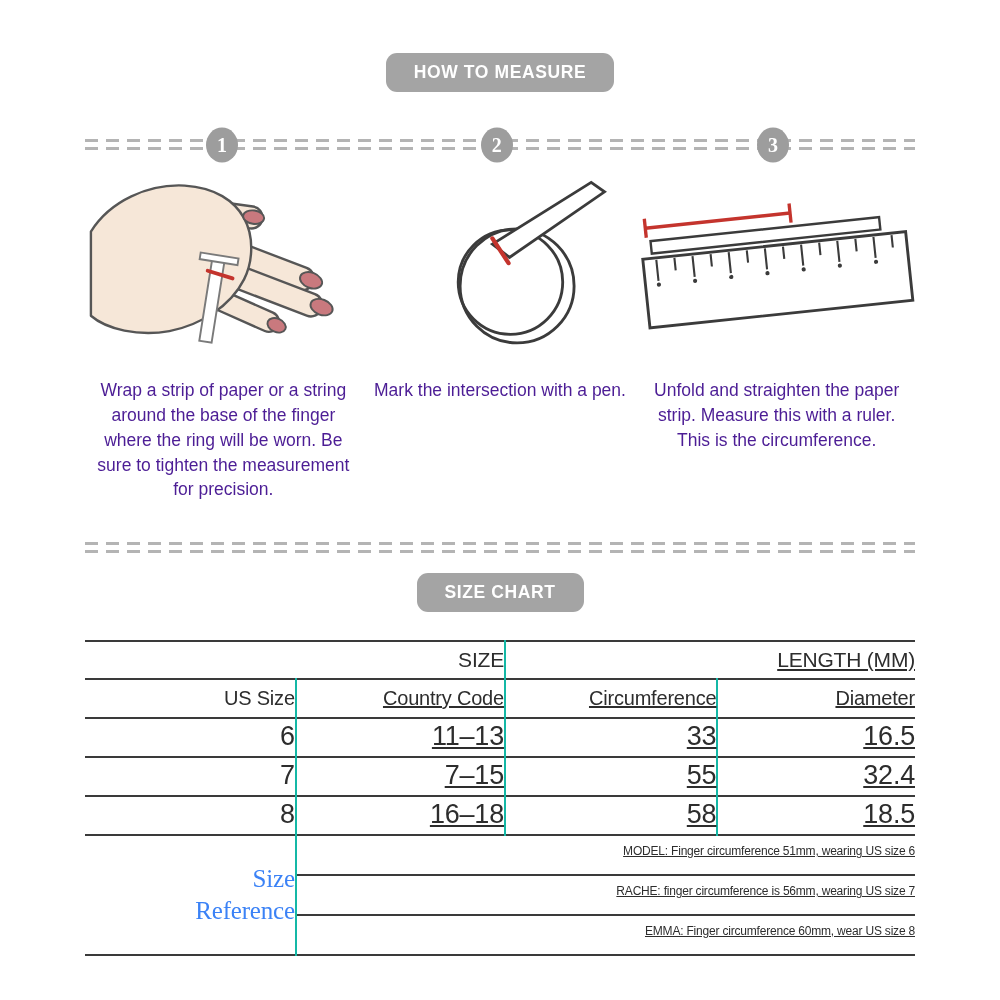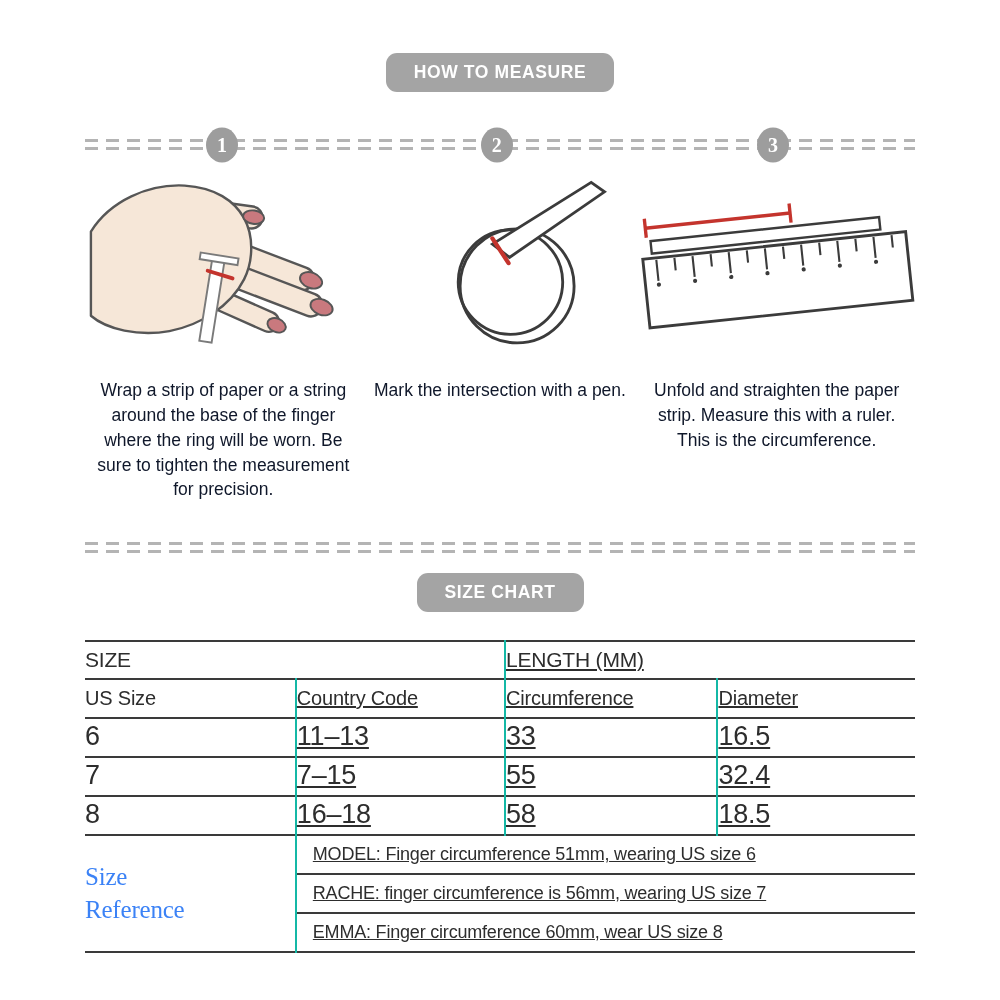--- a/index.html
+++ b/index.html
@@ -26,33 +26,33 @@
              width:32px; height:35px; border-radius:50%; background:#9d9d9d;
              color:#fff; font-weight:bold; font-size:20px; font-family:"Liberation Serif",serif;
              display:flex; align-items:center; justify-content:center; z-index:2; }
   .n1 { left:16.5%; } .n2 { left:49.6%; } .n3 { left:82.9%; }
 
   
   .steps { display:flex; margin-top:16px; }
   .step { width:33.333%; display:flex; flex-direction:column; align-items:center; }
   .illus { height:198px; display:flex; align-items:center; justify-content:center; }
   .caption { margin-top:14px; height:120px; width:258px; text-align:center;
-             font-size:17.5px; line-height:1.42; color:#0f172a; }
+             font-size:17.5px; line-height:1.42; color:#4c1d95; }
 
   
   .size-table { width:100%; border-collapse:collapse; margin-top:28px;
                 color:#2d2d2d; letter-spacing:-.2px; }
   .size-table tr { border-top:2px solid #3a3a3a; }
   .size-table { border-bottom:2px solid #3a3a3a; }
-  .size-table th, .size-table td { font-weight:normal; text-align:left; }
+  .size-table th, .size-table td { font-weight:normal; text-align:right; }
   .vl { border-left:2px solid #14b8a6;text-decoration:underline; }
   .group-h { font-size:21px; padding:6px 0; }
   .col-h  { font-size:20px; padding:7px 0; }
   .data-c { font-size:27px; padding:2px 0 4px; }
-  .note-c { font-size:18px; text-align:left; padding:8px 0 8px 16px; }
+  .note-c { font-size:12px; text-align:left; padding:8px 0 16px 16px; }
   .ref-cell { color:#3b82f6; font-family:"Liberation Serif",serif; font-size:25px;
               line-height:1.3; text-align:center; }
   .ref-cell span { display:inline-block; max-width:120px; }
 </style>
 </head>
 <body>
 
 <div class="content">
 
   <div class="badge badge-top">HOW TO MEASURE</div>

